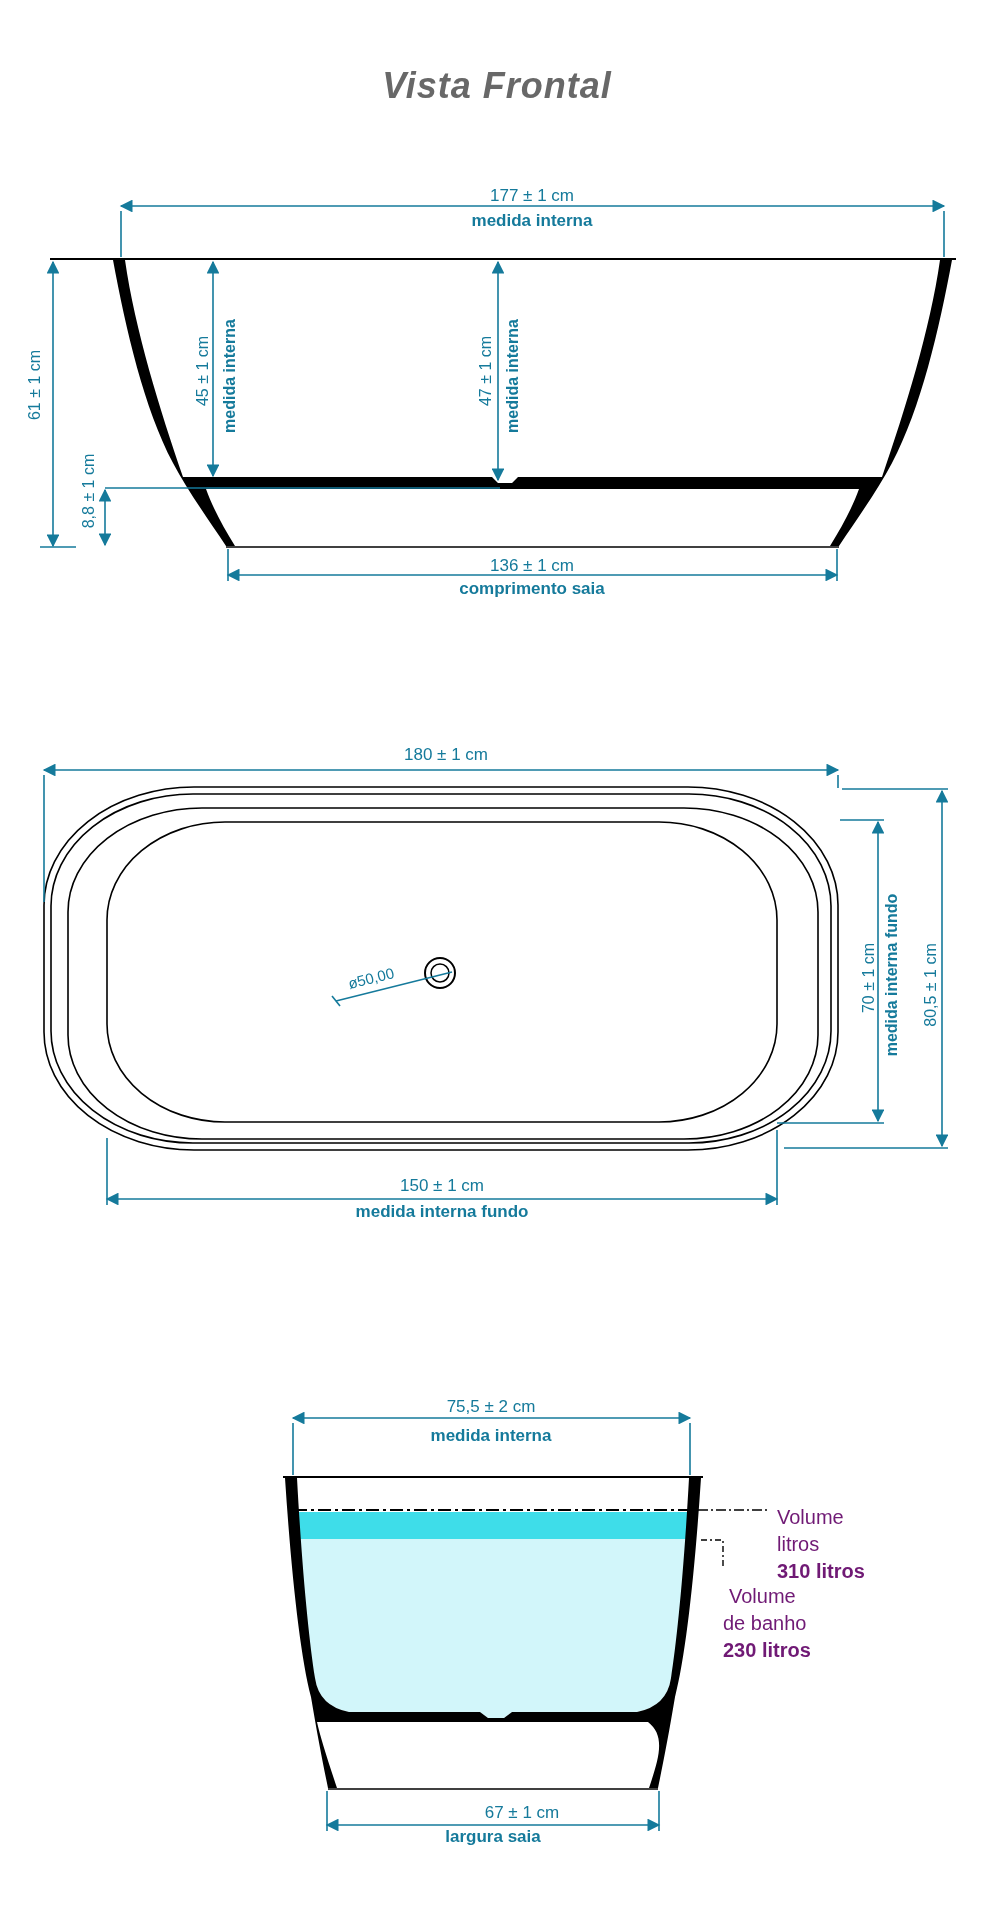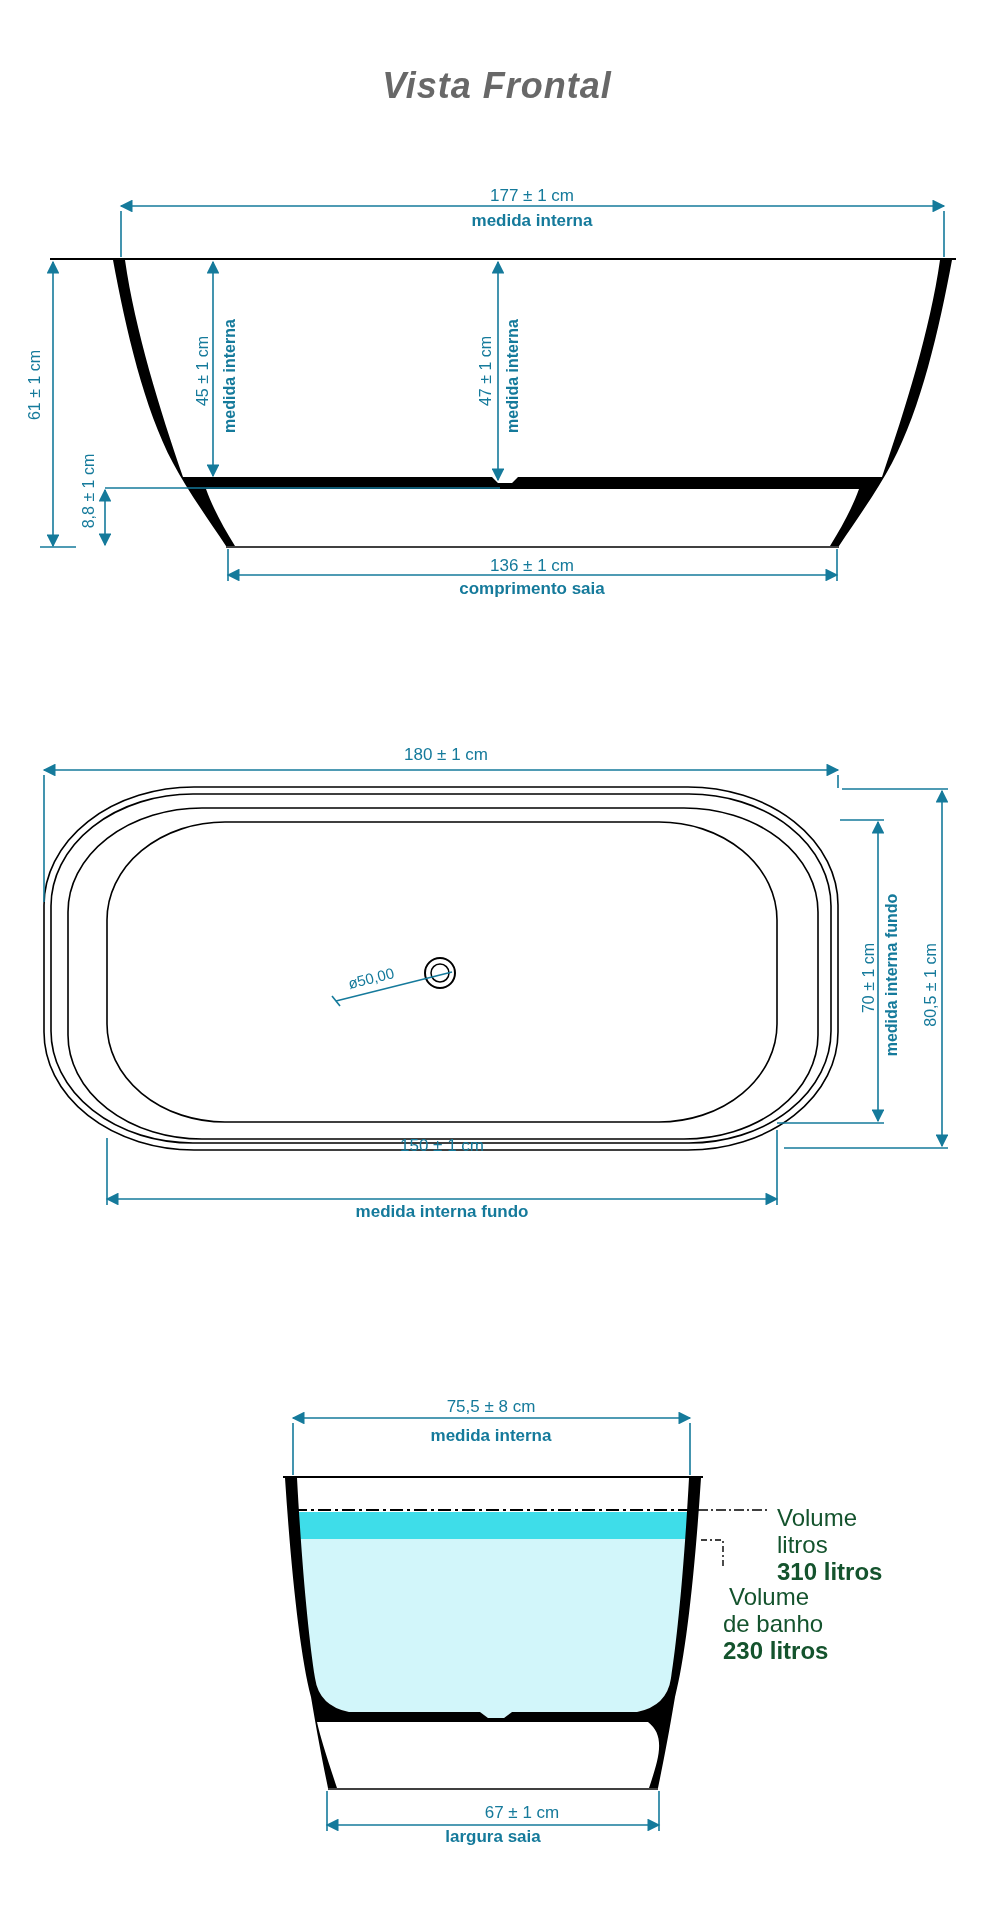--- a/index.html
+++ b/index.html
@@ -7,21 +7,21 @@
           font-family:"Liberation Sans",sans-serif;}
   .abs{position:absolute;white-space:nowrap;}
   .center{transform:translate(-50%,-50%);}
   .rot{transform:translate(-50%,-50%) rotate(-90deg);}
   .title{font-size:36px;font-style:italic;font-weight:600;color:#686868;letter-spacing:1px;}
   .t{color:#157a9b;}
   .dim{font-size:17px;}
   .lbl{font-size:17px;font-weight:700;}
   .rlbl{font-size:16px;}
   .rlblb{font-size:16px;font-weight:700;}
-  .vol{font-size:24px;line-height:27px;color:#14532d;}
+  .vol{font-size:20px;line-height:27px;color:#701a75;}
   .vol .b{font-weight:700;}
   .drain-lbl{font-size:15px;transform:translate(-50%,-50%) rotate(-14deg);}
   svg{position:absolute;left:0;top:0;}
 </style>
 </head>
 <body>
 
 <div class="canvas">
 
   <svg width="986" height="1921" viewBox="0 0 986 1921">
@@ -149,24 +149,24 @@
   <div class="abs rot t rlblb" style="left:513px;top:376px;">medida interna</div>
   <div class="abs rot t rlbl" style="left:89px;top:491px;">8,8 ± 1 cm</div>
   <div class="abs center t dim" style="left:532px;top:566px;">136 ± 1 cm</div>
   <div class="abs center t lbl" style="left:532px;top:589px;">comprimento saia</div>
 
   <div class="abs center t dim" style="left:446px;top:755px;">180 ± 1 cm</div>
   <div class="abs t drain-lbl" style="left:371px;top:978px;">ø50,00</div>
   <div class="abs rot t rlbl" style="left:869px;top:978px;">70 ± 1 cm</div>
   <div class="abs rot t rlblb" style="left:892px;top:975px;">medida interna fundo</div>
   <div class="abs rot t rlbl" style="left:931px;top:985px;">80,5 ± 1 cm</div>
-  <div class="abs center t dim" style="left:442px;top:1146px;">150 ± 1 cm</div>
+  <div class="abs center t dim" style="left:442px;top:1186px;">150 ± 1 cm</div>
   <div class="abs center t lbl" style="left:442px;top:1212px;">medida interna fundo</div>
 
-  <div class="abs center t dim" style="left:491px;top:1407px;">75,5 ± 8 cm</div>
+  <div class="abs center t dim" style="left:491px;top:1407px;">75,5 ± 2 cm</div>
   <div class="abs center t lbl" style="left:491px;top:1436px;">medida interna</div>
 
   <div class="abs vol" style="left:777px;top:1504px;">
     <div>Volume</div>
     <div>litros</div>
     <div class="b">310 litros</div>
   </div>
 
   <div class="abs vol" style="left:723px;top:1583px;">
     <div style="padding-left:6px;">Volume</div>

